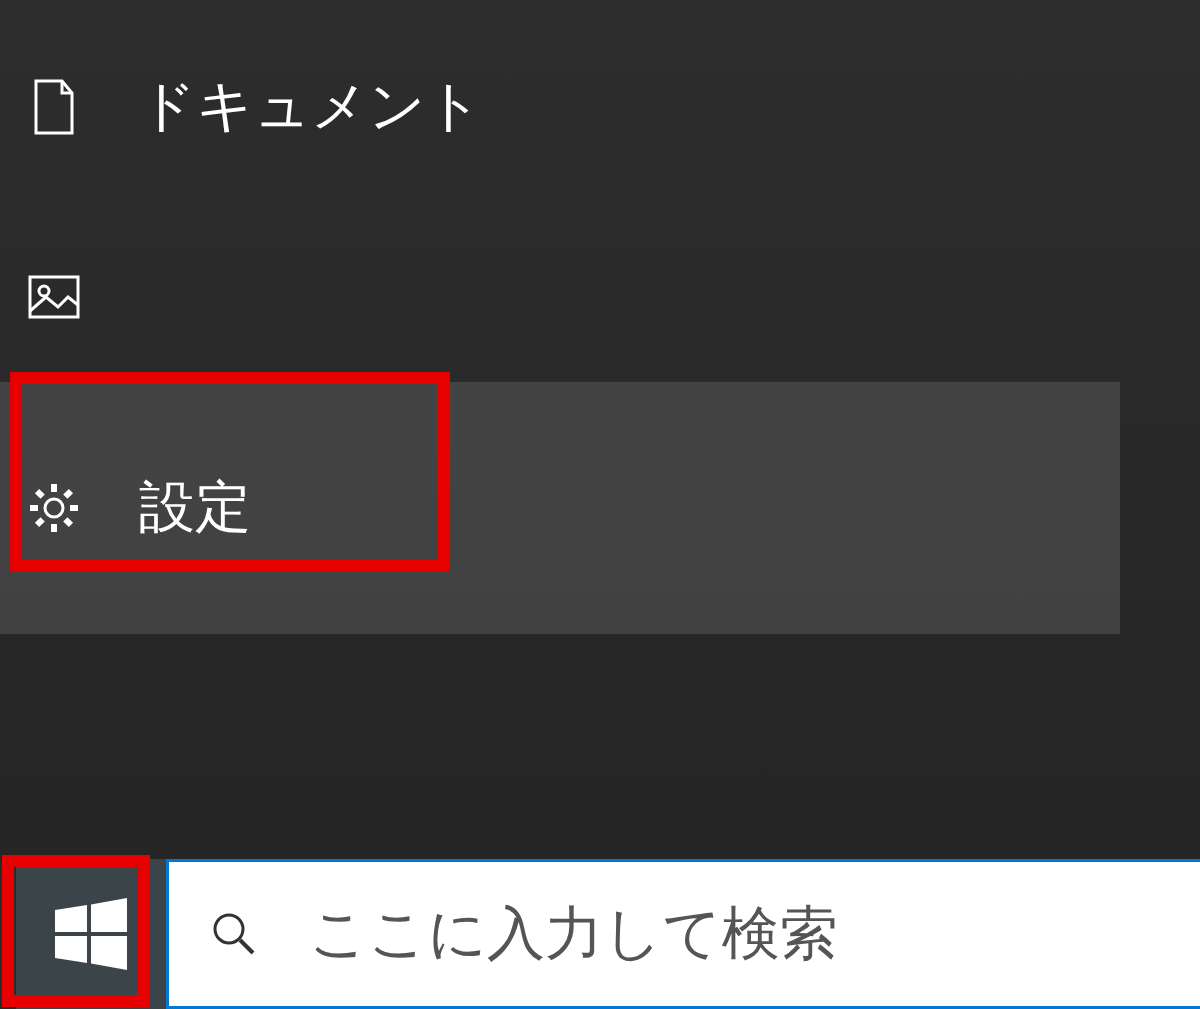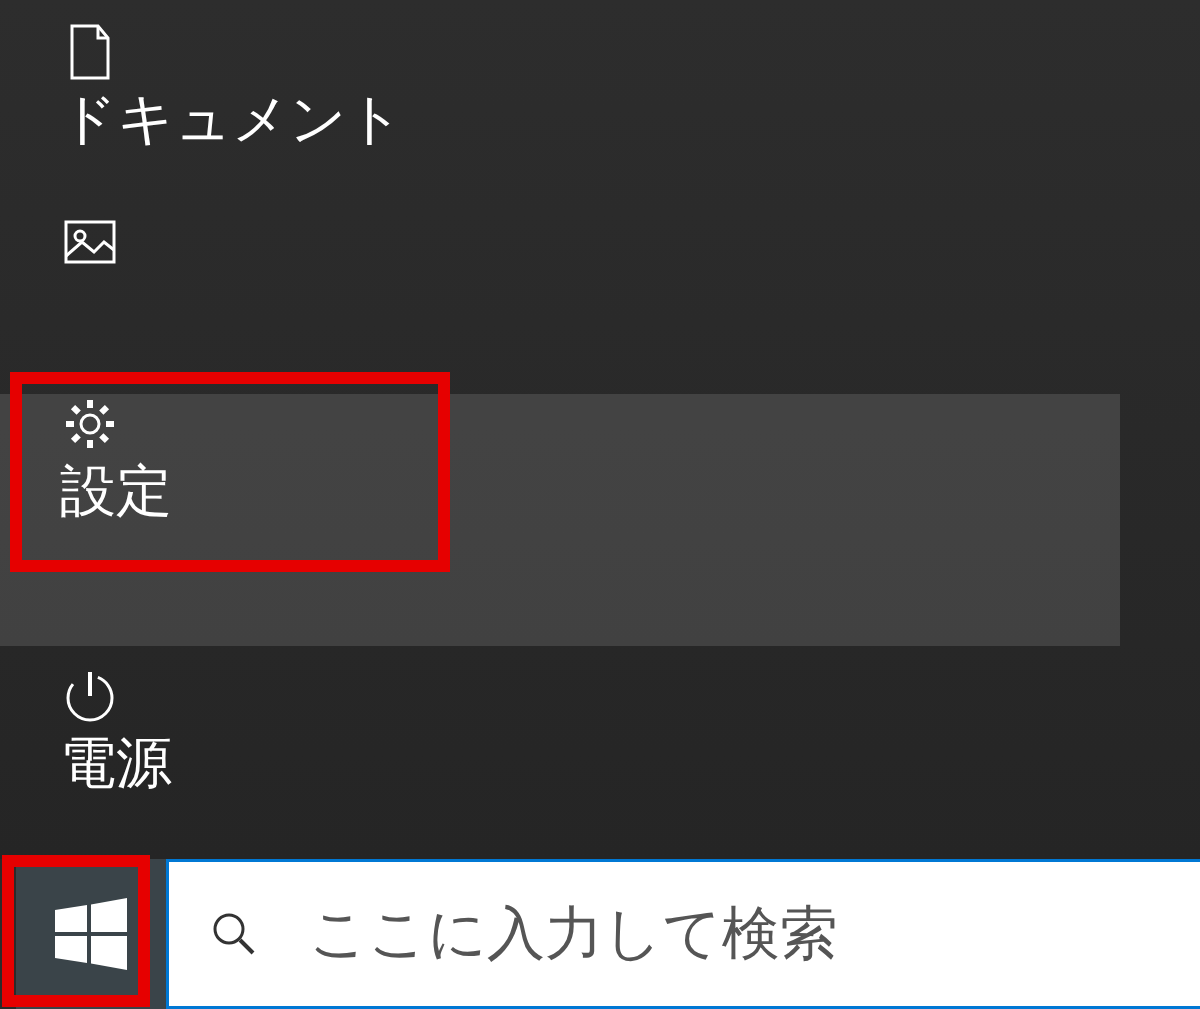--- a/index.html
+++ b/index.html
@@ -21,26 +21,26 @@
       width: 100%;
       height: 859px;
       background: linear-gradient(to bottom, #2d2d2d, #252525);
       display: flex;
       flex-direction: column;
       padding-top: 0;
     }
     
     .menu-item {
       display: flex;
+      align-items: center;
       height: 170px;
-      padding-left: 60px;
+      padding-left: 24px;
       color: #ffffff;
       cursor: pointer;
       position: relative;
-      flex-direction: column;
     }
     
     .menu-item.hovered-extended {
       position: relative;
     }
     
     .menu-item.hovered-extended::before {
       content: "";
       position: absolute;
       left: 0;
@@ -188,39 +188,30 @@
   <div class="menu-item">
     <span class="menu-icon">
       <svg viewBox="0 0 60 60">
         <rect x="6" y="10" width="48" height="40"></rect>
         <circle cx="20" cy="24" r="5"></circle>
         <path d="M6 44 L22 30 L34 40 L44 30 L54 38"></path>
       </svg>
     </span>
   </div>
 
-  <div class="menu-item hovered-extended" style="height: 252px; margin-top: 12px;">
+  <div class="menu-item hovered-extended" style="height: 252px; margin-top: 0;">
     <span class="menu-icon">
       <svg viewBox="0 0 60 60">
         <circle cx="30" cy="30" r="9"></circle>
         <path d="M30 6 L30 14 M30 46 L30 54 M54 30 L46 30 M14 30 L6 30 M46.97 13.03 L41.31 18.69 M18.69 41.31 L13.03 46.97 M46.97 46.97 L41.31 41.31 M18.69 18.69 L13.03 13.03" stroke-width="6"></path>
       </svg>
     </span>
     <span class="menu-label">設定</span>
   </div>
 
-  <div class="menu-item" style="height: 180px; margin-top: 20px;">
-    <span class="menu-icon">
-      <svg viewBox="0 0 60 60">
-        <circle cx="30" cy="32" r="22" stroke-dasharray="110 30" stroke-dashoffset="-8" transform="rotate(-90 30 32)"></circle>
-        <line x1="30" y1="6" x2="30" y2="30" stroke-width="4"></line>
-      </svg>
-    </span>
-    <span class="menu-label">電源</span>
-  </div>
 </div>
 
 <div class="taskbar">
   <div class="start-button">
     <span class="windows-logo">
       <svg viewBox="0 0 72 72">
         <path d="M0 12 L32 7 L32 34 L0 34 Z"></path>
         <path d="M36 6.5 L72 0 L72 34 L36 34 Z"></path>
         <path d="M0 38 L32 38 L32 65 L0 60 Z"></path>
         <path d="M36 38 L72 38 L72 72 L36 65.5 Z"></path>

